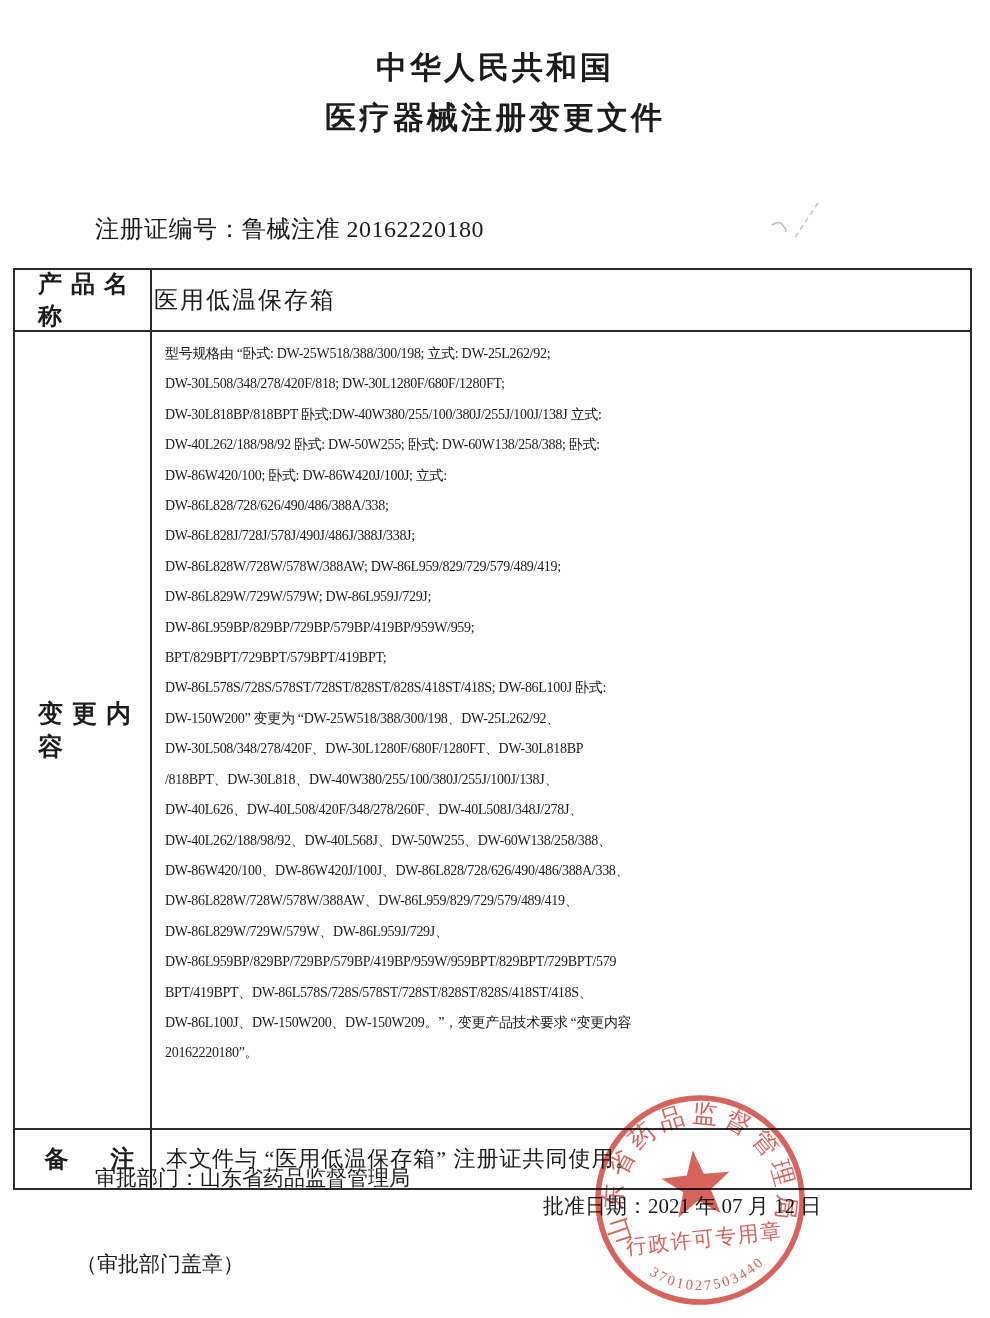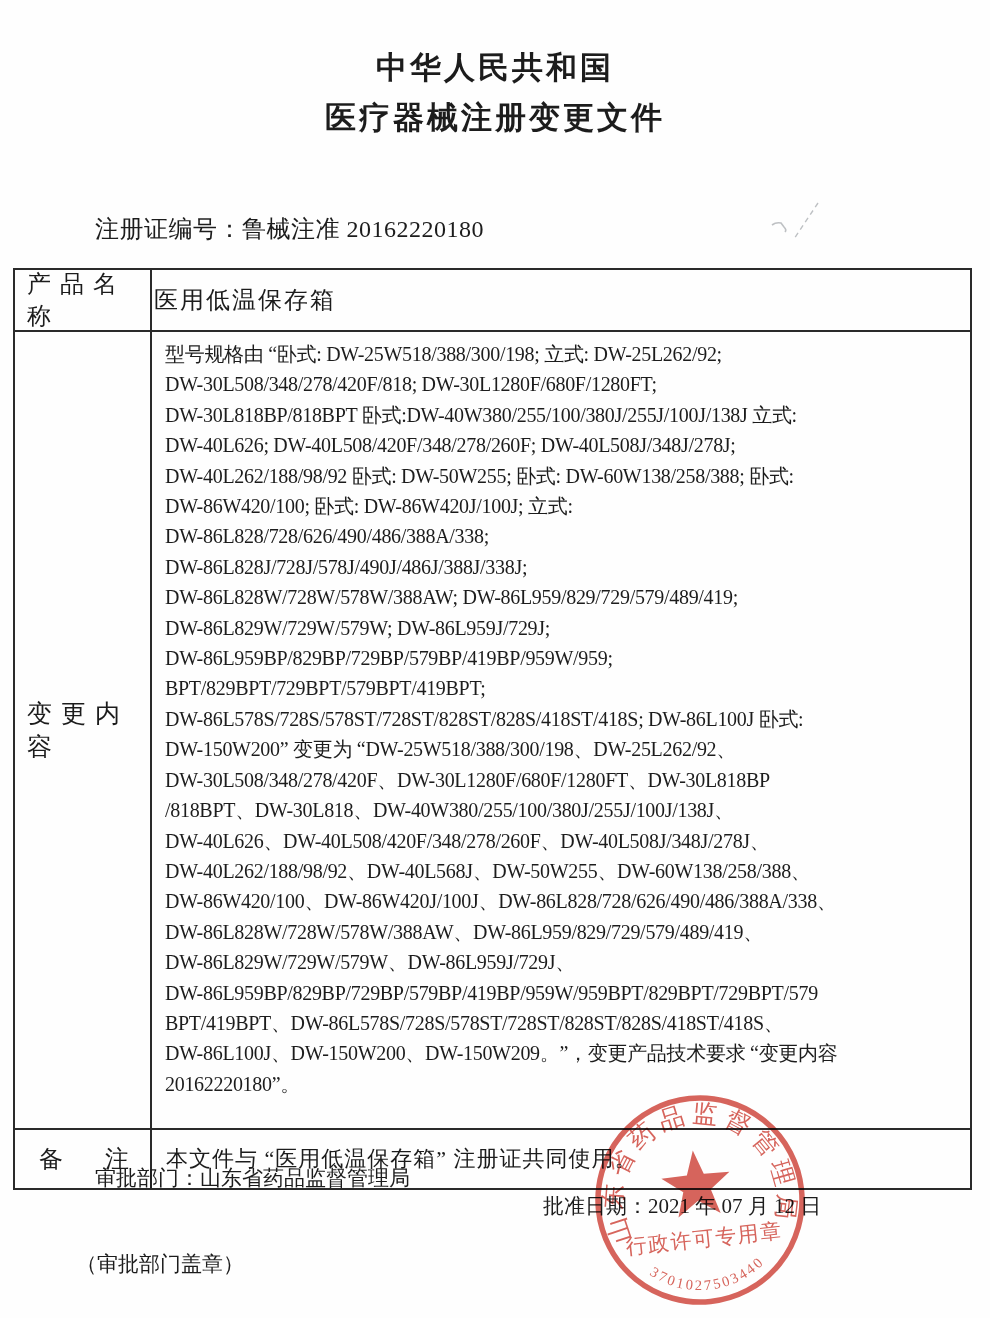--- a/index.html
+++ b/index.html
@@ -21,27 +21,27 @@
     border:2px solid #2a2a2a; box-sizing:border-box; background:transparent;
   }
   .row { display:flex; box-sizing:border-box; }
   .row + .row { border-top:2px solid #2a2a2a; }
   .row-product { height:60px; }
   .row-change  { height:798px; }
   .row-remark  { height:60px; }
   .cell-label {
     flex:0 0 137px; width:137px; border-right:2px solid #2a2a2a;
     display:flex; align-items:center; justify-content:center;
-    font-size:24px; letter-spacing:9px; padding-left:12px; box-sizing:border-box;
+    font-size:24px; letter-spacing:9px; padding-left:23px; box-sizing:border-box;font-weight:bold;
   }
   .row-change .cell-label { font-size:25px; }
   .cell-content { flex:1 1 auto; overflow:hidden; }
   .content-product { display:flex; align-items:center; padding-left:2px; font-size:24px; letter-spacing:2px; }
   .change-content { padding:7px 4px 0 13px; }
-  .change-line { font-size:20px; line-height:30.4px; white-space:nowrap; letter-spacing:-0.3px; }
+  .change-line { font-size:14px; line-height:30.4px; white-space:nowrap; letter-spacing:-0.3px; }
   .content-remark { display:flex; align-items:center; padding-left:14px; font-size:22px; letter-spacing:1px; }
 
   .footer-line { position:absolute; top:1164px; left:0; width:100%; height:30px; font-size:21px;padding-left:48px; }
   .dept { position:absolute; left:95px; top:0; }
   .date { position:absolute; left:543px; top:0;margin-top:28px; }
   .seal-note { position:absolute; top:1250px; left:76px; font-size:21px; }
 
   .seal {
     position:absolute; left:586px; top:1086px; width:228px; height:228px;
     color:var(--seal-color, #d0493f); mix-blend-mode:multiply; opacity:0.85;
@@ -69,21 +69,20 @@
       <div class="cell-label">产品名称</div>
       <div class="cell-content content-product">医用低温保存箱</div>
     </div>
 
     <div class="row row-change">
       <div class="cell-label">变更内容</div>
       <div class="cell-content change-content">
           <div class="change-line">型号规格由 “卧式: DW-25W518/388/300/198; 立式: DW-25L262/92;</div>
           <div class="change-line">DW-30L508/348/278/420F/818; DW-30L1280F/680F/1280FT;</div>
           <div class="change-line">DW-30L818BP/818BPT 卧式:DW-40W380/255/100/380J/255J/100J/138J 立式:</div>
-          <div class="change-line">DW-40L626; DW-40L508/420F/348/278/260F; DW-40L508J/348J/278J;</div>
           <div class="change-line">DW-40L262/188/98/92 卧式: DW-50W255; 卧式: DW-60W138/258/388; 卧式:</div>
           <div class="change-line">DW-86W420/100; 卧式:  DW-86W420J/100J; 立式:</div>
           <div class="change-line">DW-86L828/728/626/490/486/388A/338;</div>
           <div class="change-line">DW-86L828J/728J/578J/490J/486J/388J/338J;</div>
           <div class="change-line">DW-86L828W/728W/578W/388AW; DW-86L959/829/729/579/489/419;</div>
           <div class="change-line">DW-86L829W/729W/579W; DW-86L959J/729J;</div>
           <div class="change-line">DW-86L959BP/829BP/729BP/579BP/419BP/959W/959;</div>
           <div class="change-line">BPT/829BPT/729BPT/579BPT/419BPT;</div>
           <div class="change-line">DW-86L578S/728S/578ST/728ST/828ST/828S/418ST/418S; DW-86L100J 卧式:</div>
           <div class="change-line">DW-150W200” 变更为 “DW-25W518/388/300/198、DW-25L262/92、</div>

